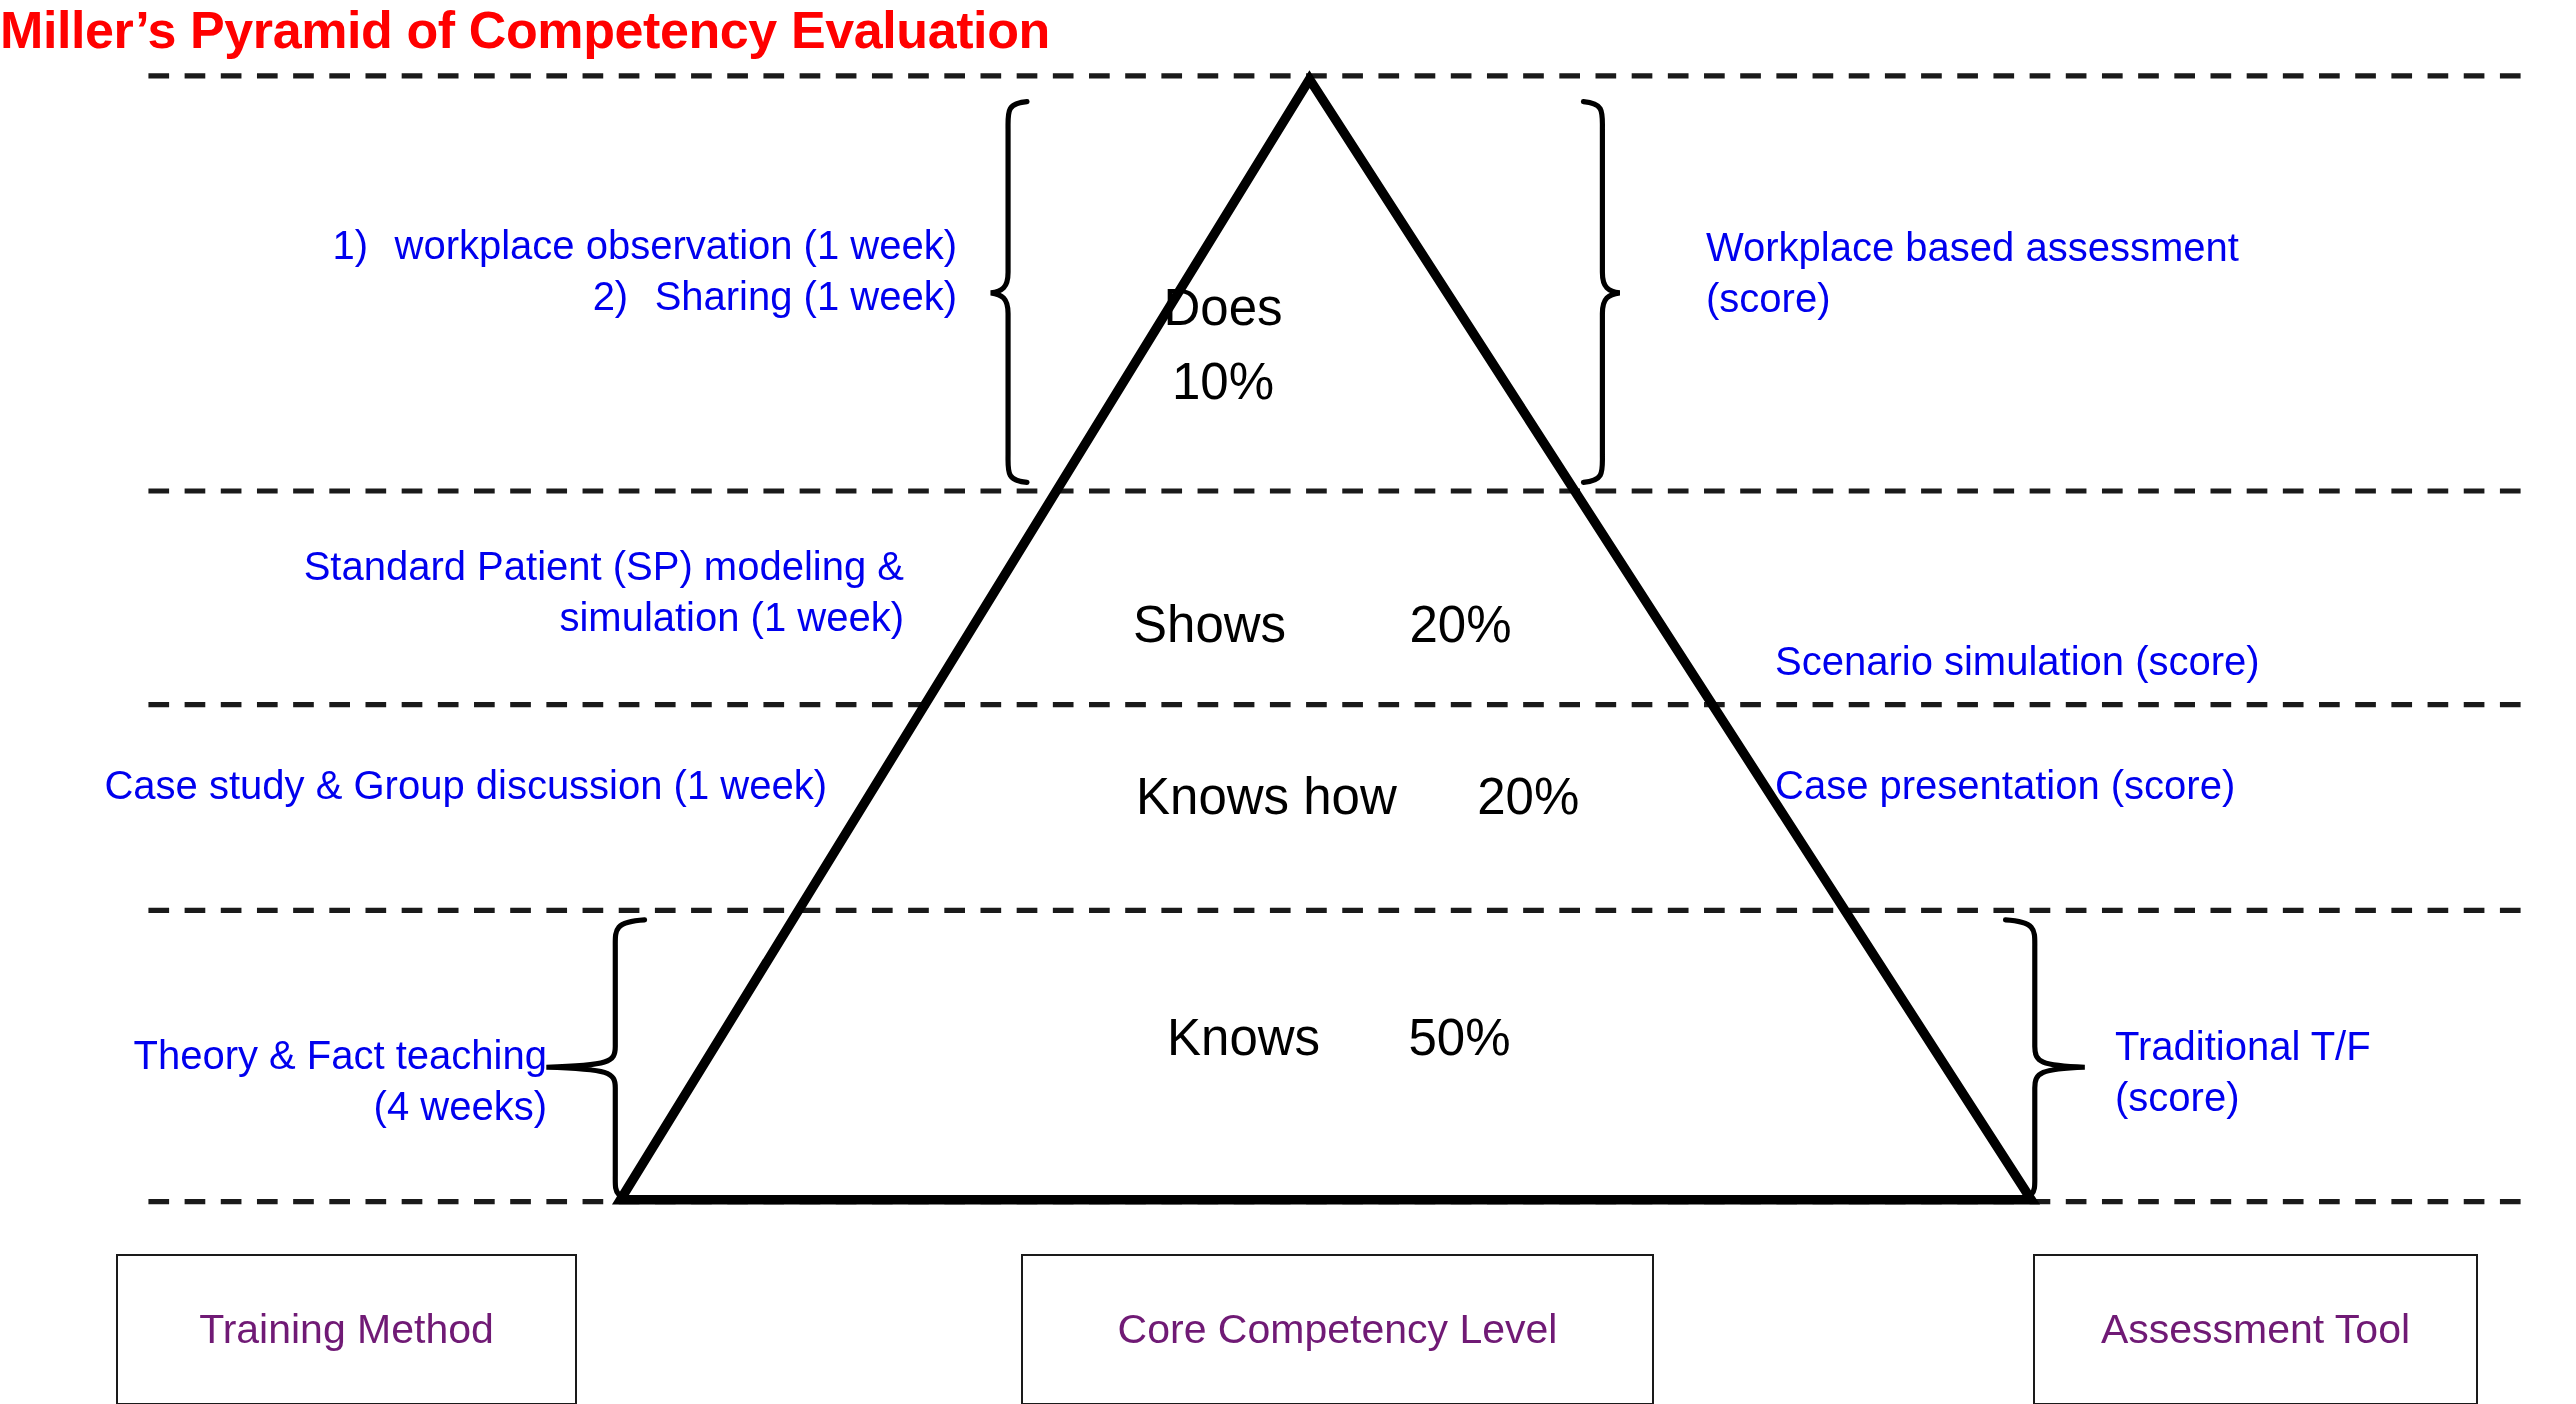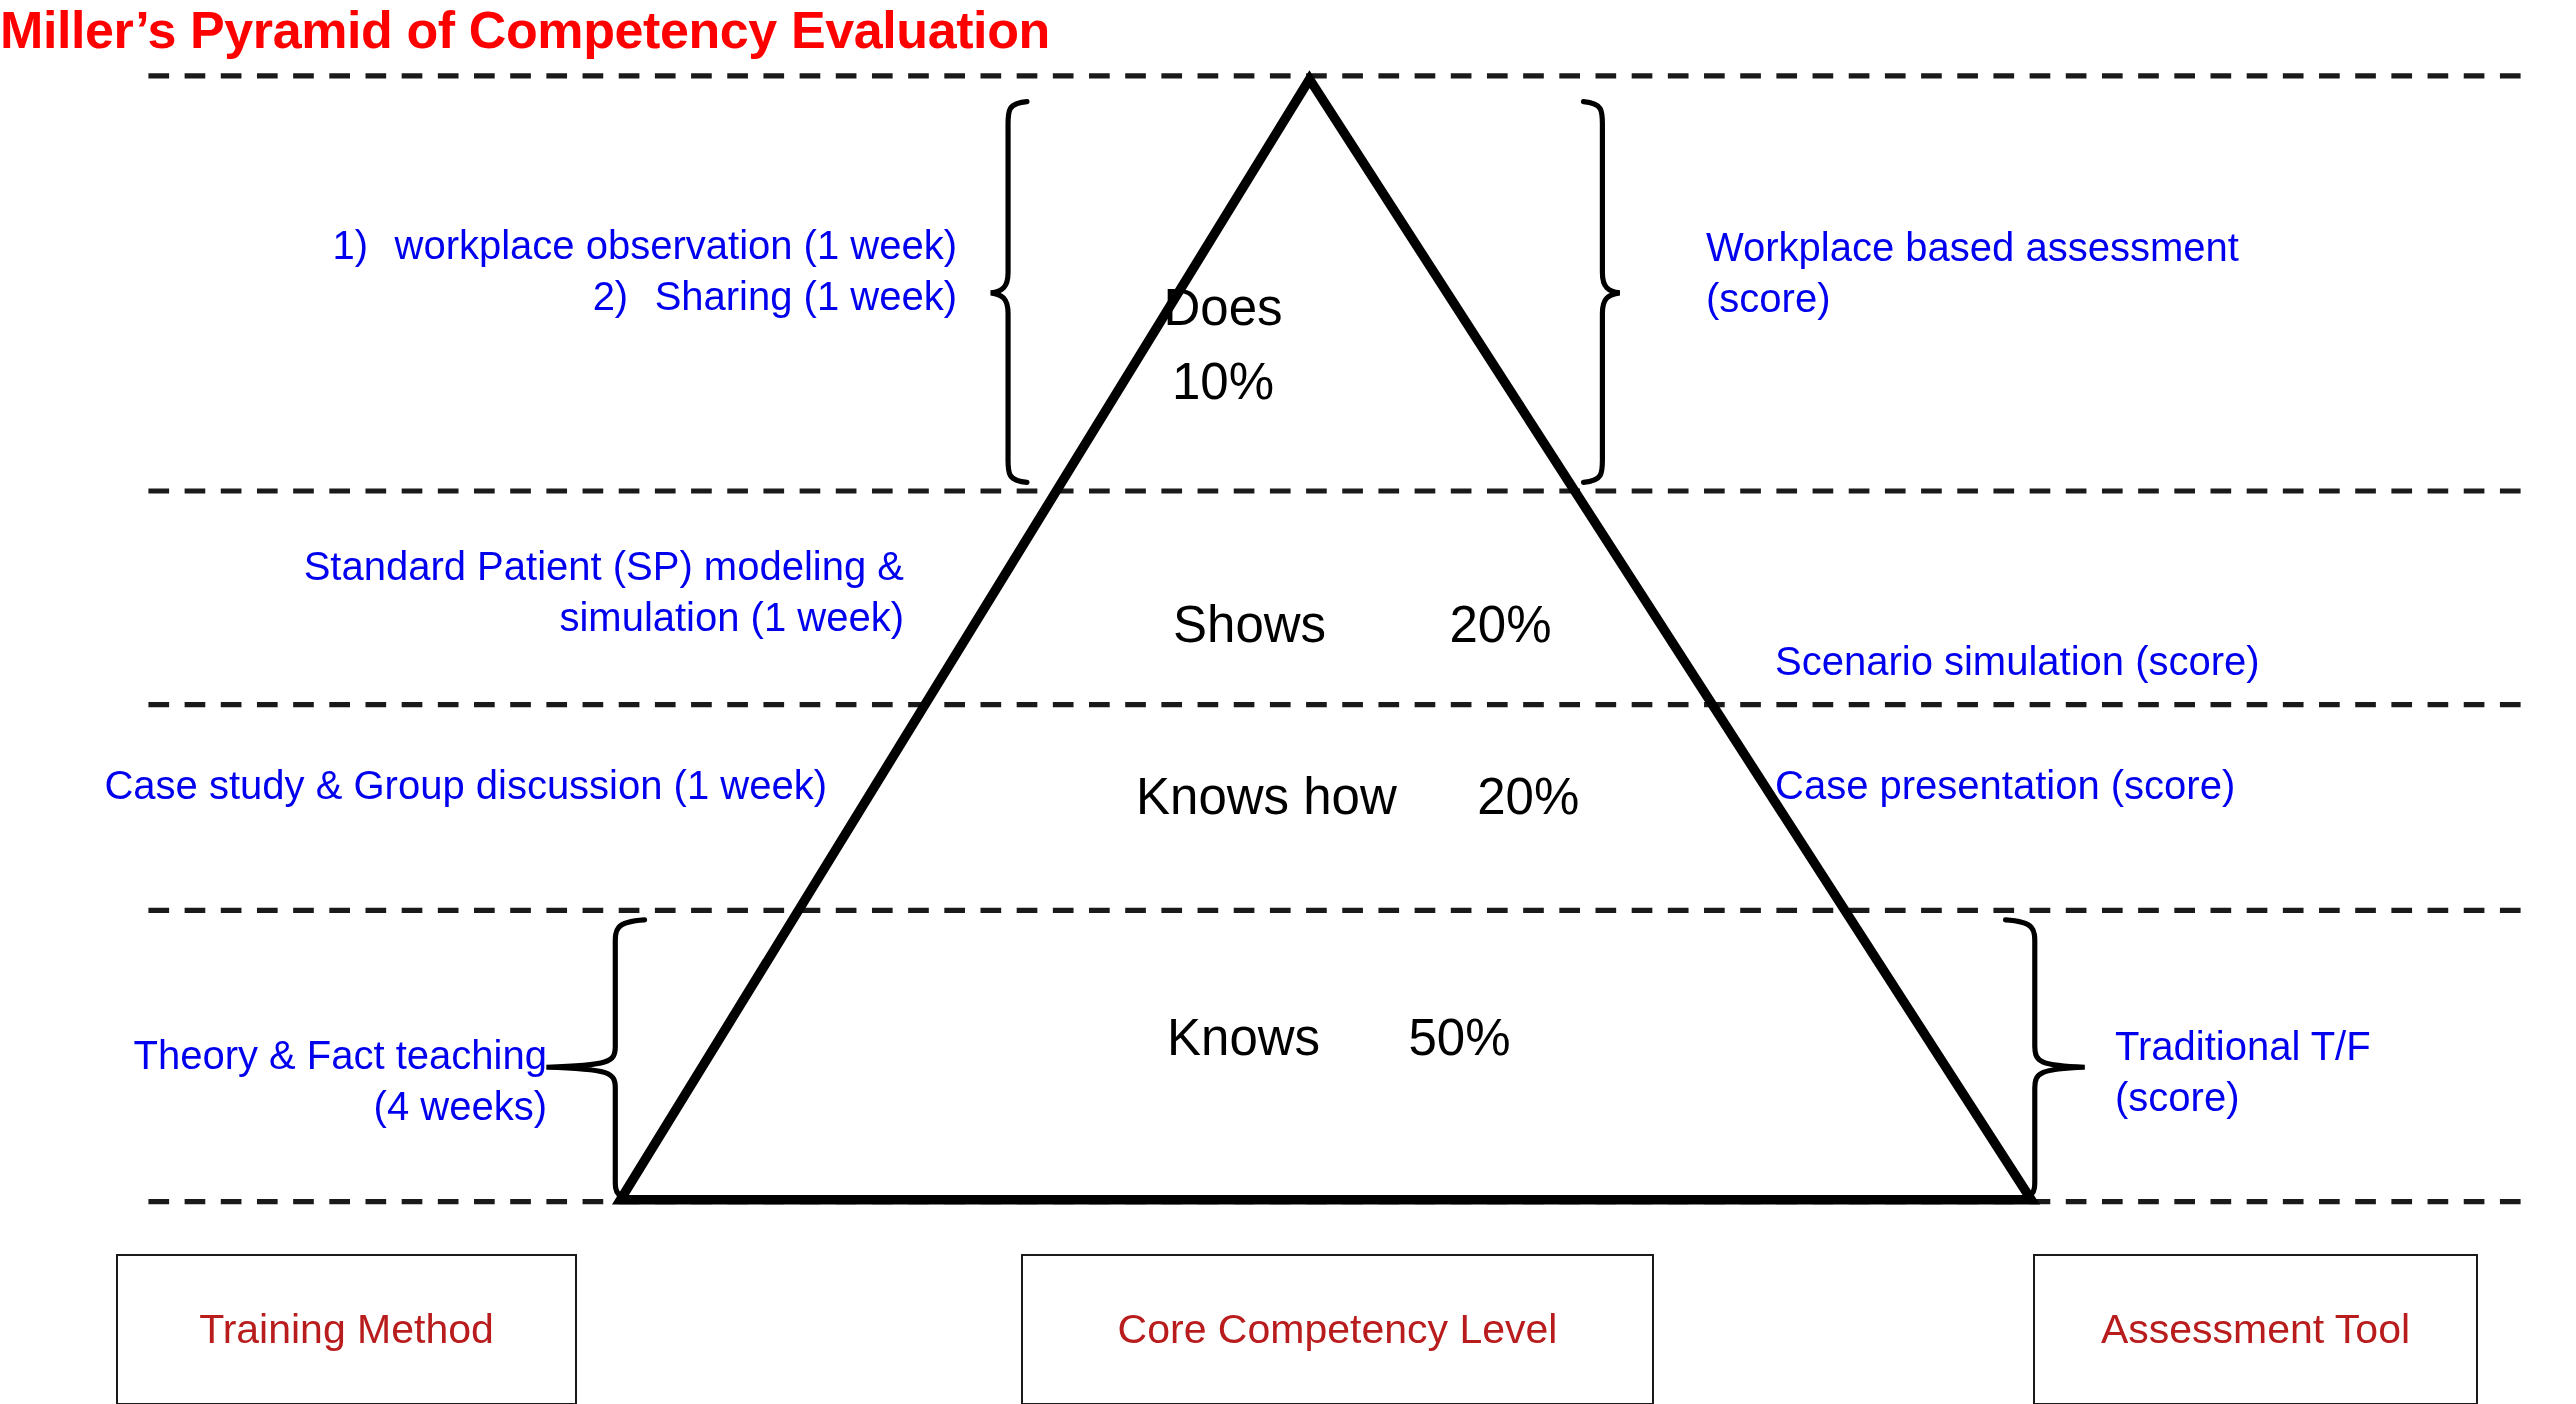--- a/index.html
+++ b/index.html
@@ -67,21 +67,21 @@
   .pyr-label .pct { display: inline-block; }
 
   
   .legend-box {
     border: 2.6px solid #1a1a1a;
     background: #ffffff;
     box-sizing: border-box;
     display: flex;
     align-items: center;
     justify-content: center;
-    color: #b91c1c;
+    color: #701a75;
     font-size: 41px;
     white-space: nowrap;
   }
 </style>
 </head>
 <body>
 
 <div id="canvas">
 
   <svg id="svg-layer" viewBox="0 0 2990 1630">
@@ -160,21 +160,21 @@
   <div class="abs side-label side-right" style="left:1706px; top:222px; width:844px;">
     <div>Workplace based assessment</div>
     <div>(score)</div>
   </div>
 
   <div class="abs side-label side-left" style="left:34px; top:541px; width:870px;">
     <div>Standard Patient (SP) modeling &amp;</div>
     <div>simulation (1 week)</div>
   </div>
 
-  <div class="abs pyr-label" style="left:1133px; top:588px;margin-left:40px;">
+  <div class="abs pyr-label" style="left:1133px; top:588px;">
     <span>Shows</span>
     <span class="pct" style="width:95px;"></span>
     <span>20%</span>
   </div>
 
   <div class="abs side-label side-right" style="left:1775px; top:604px; width:775px;margin-top:32px;">
     <div>Scenario simulation (score)</div>
   </div>
 
   <div class="abs side-label side-left" style="left:0px; top:760px; width:827px;">

